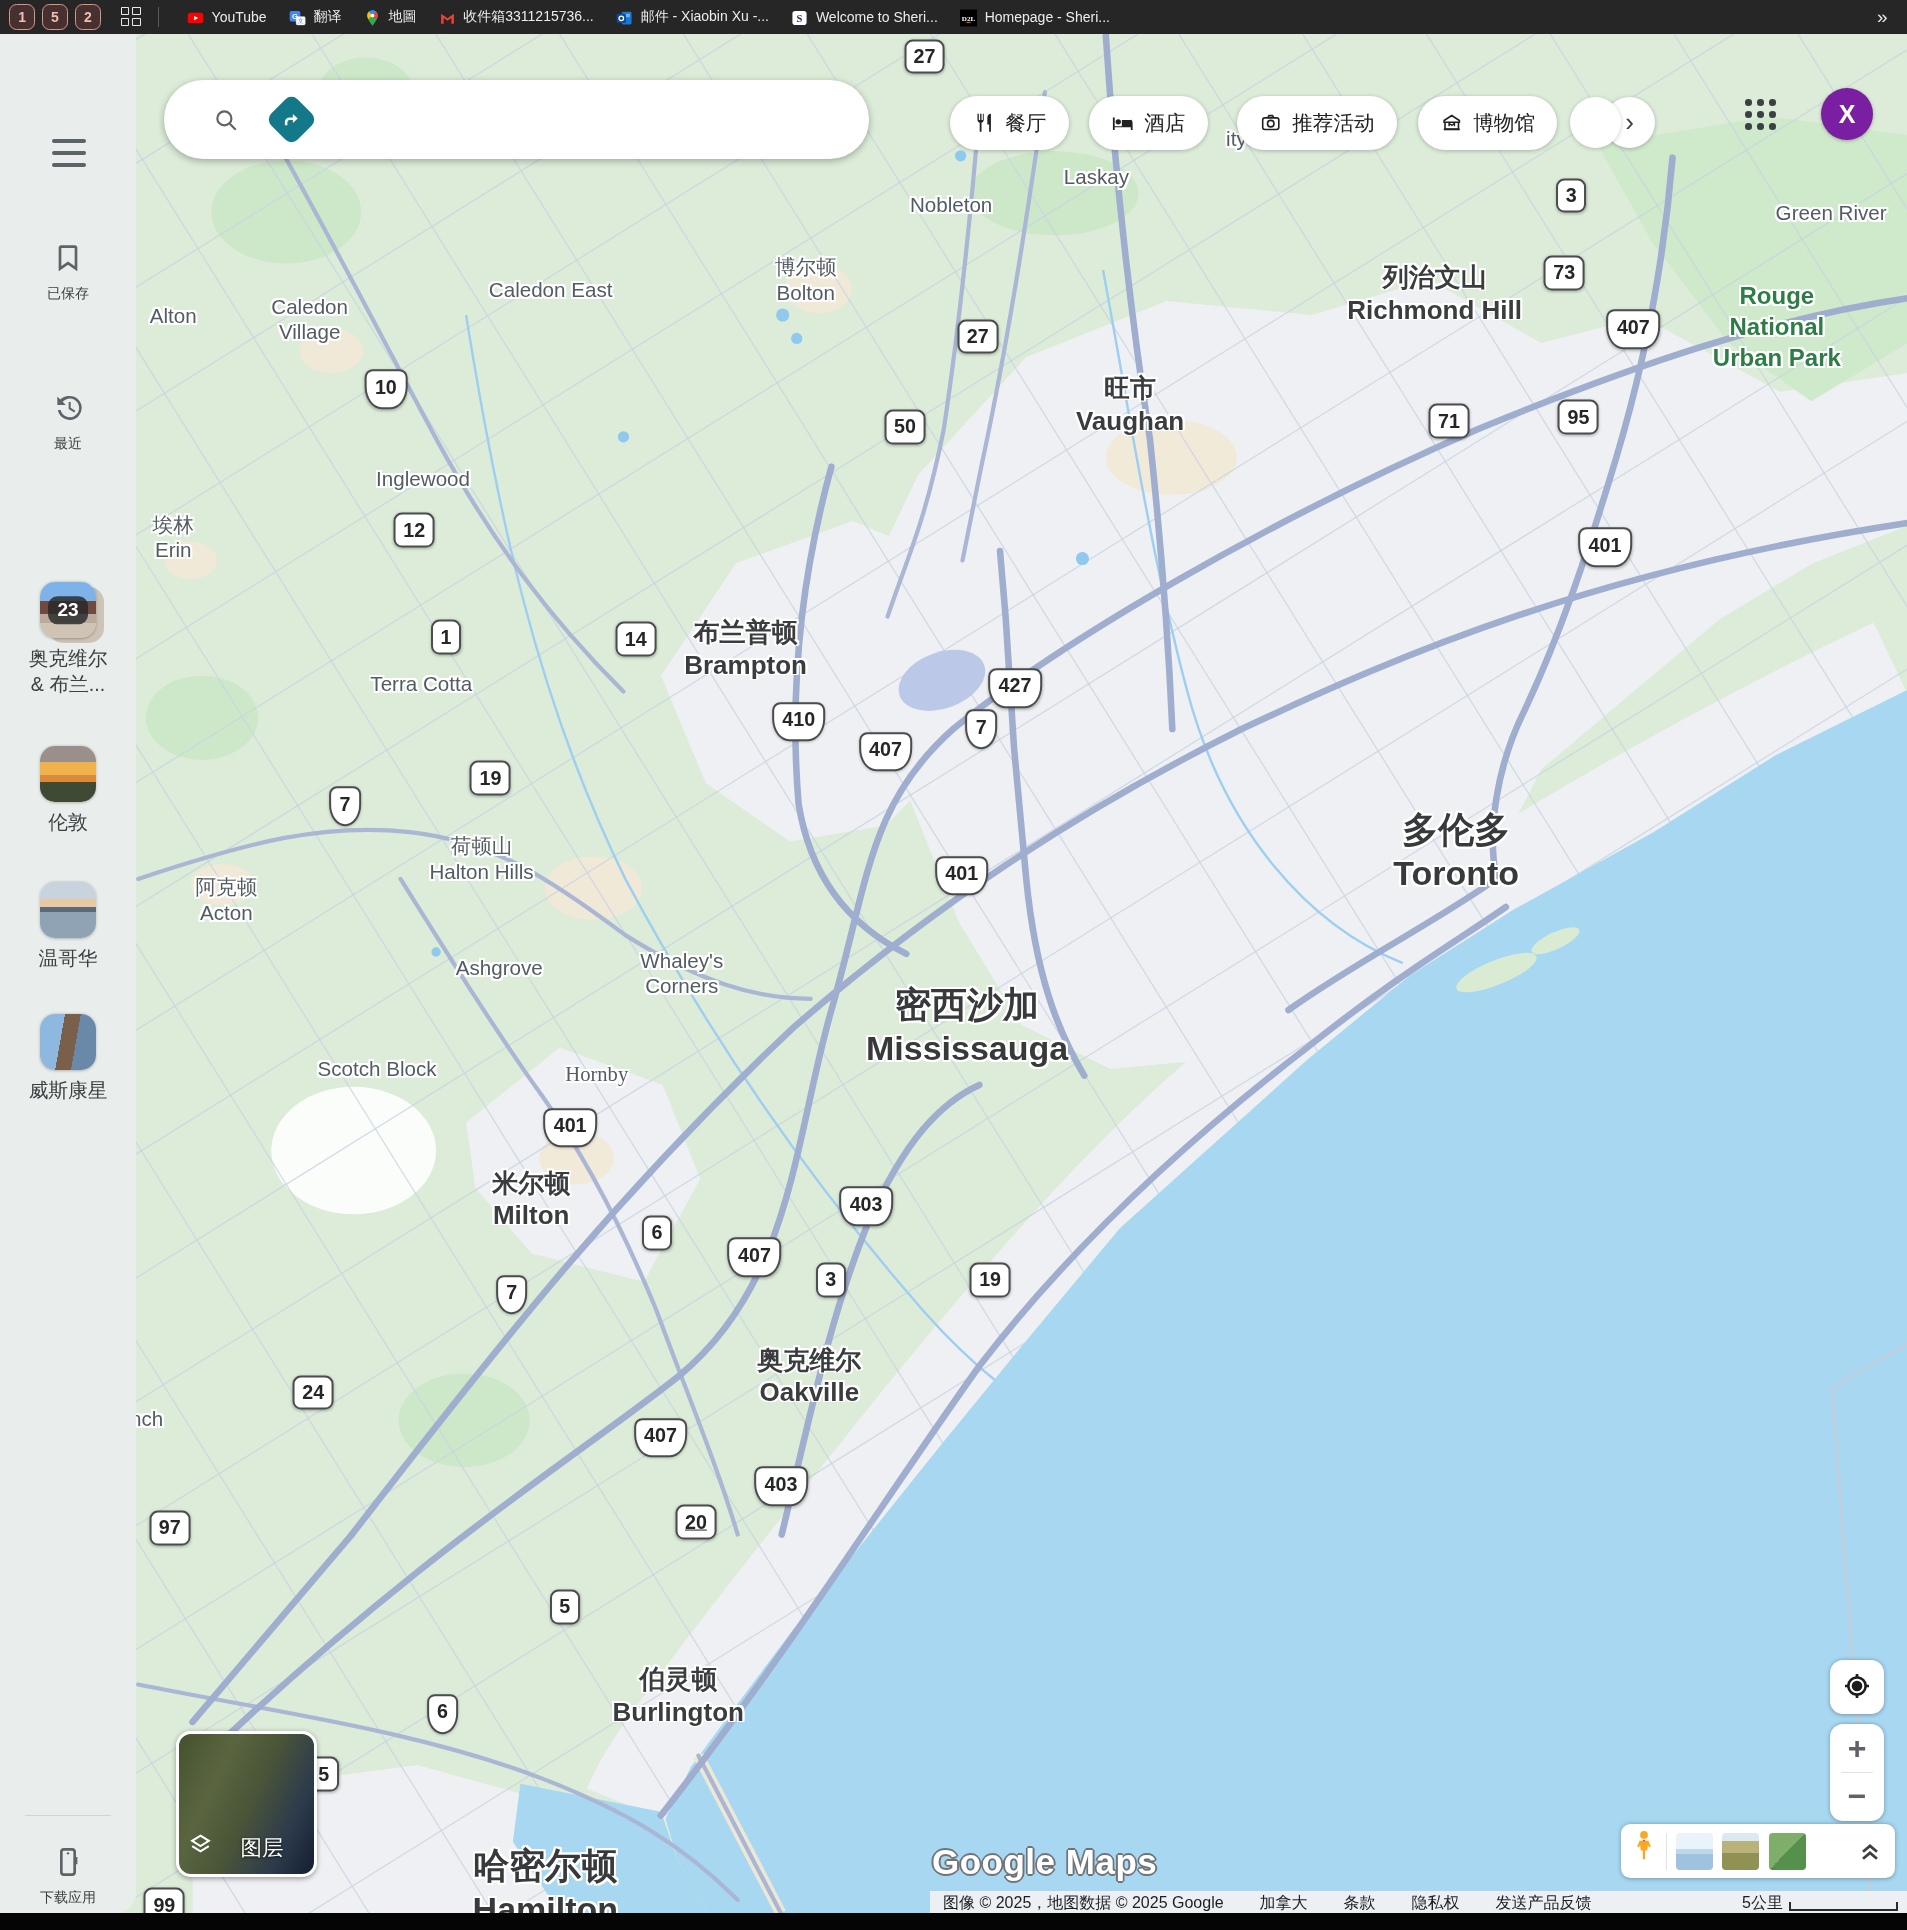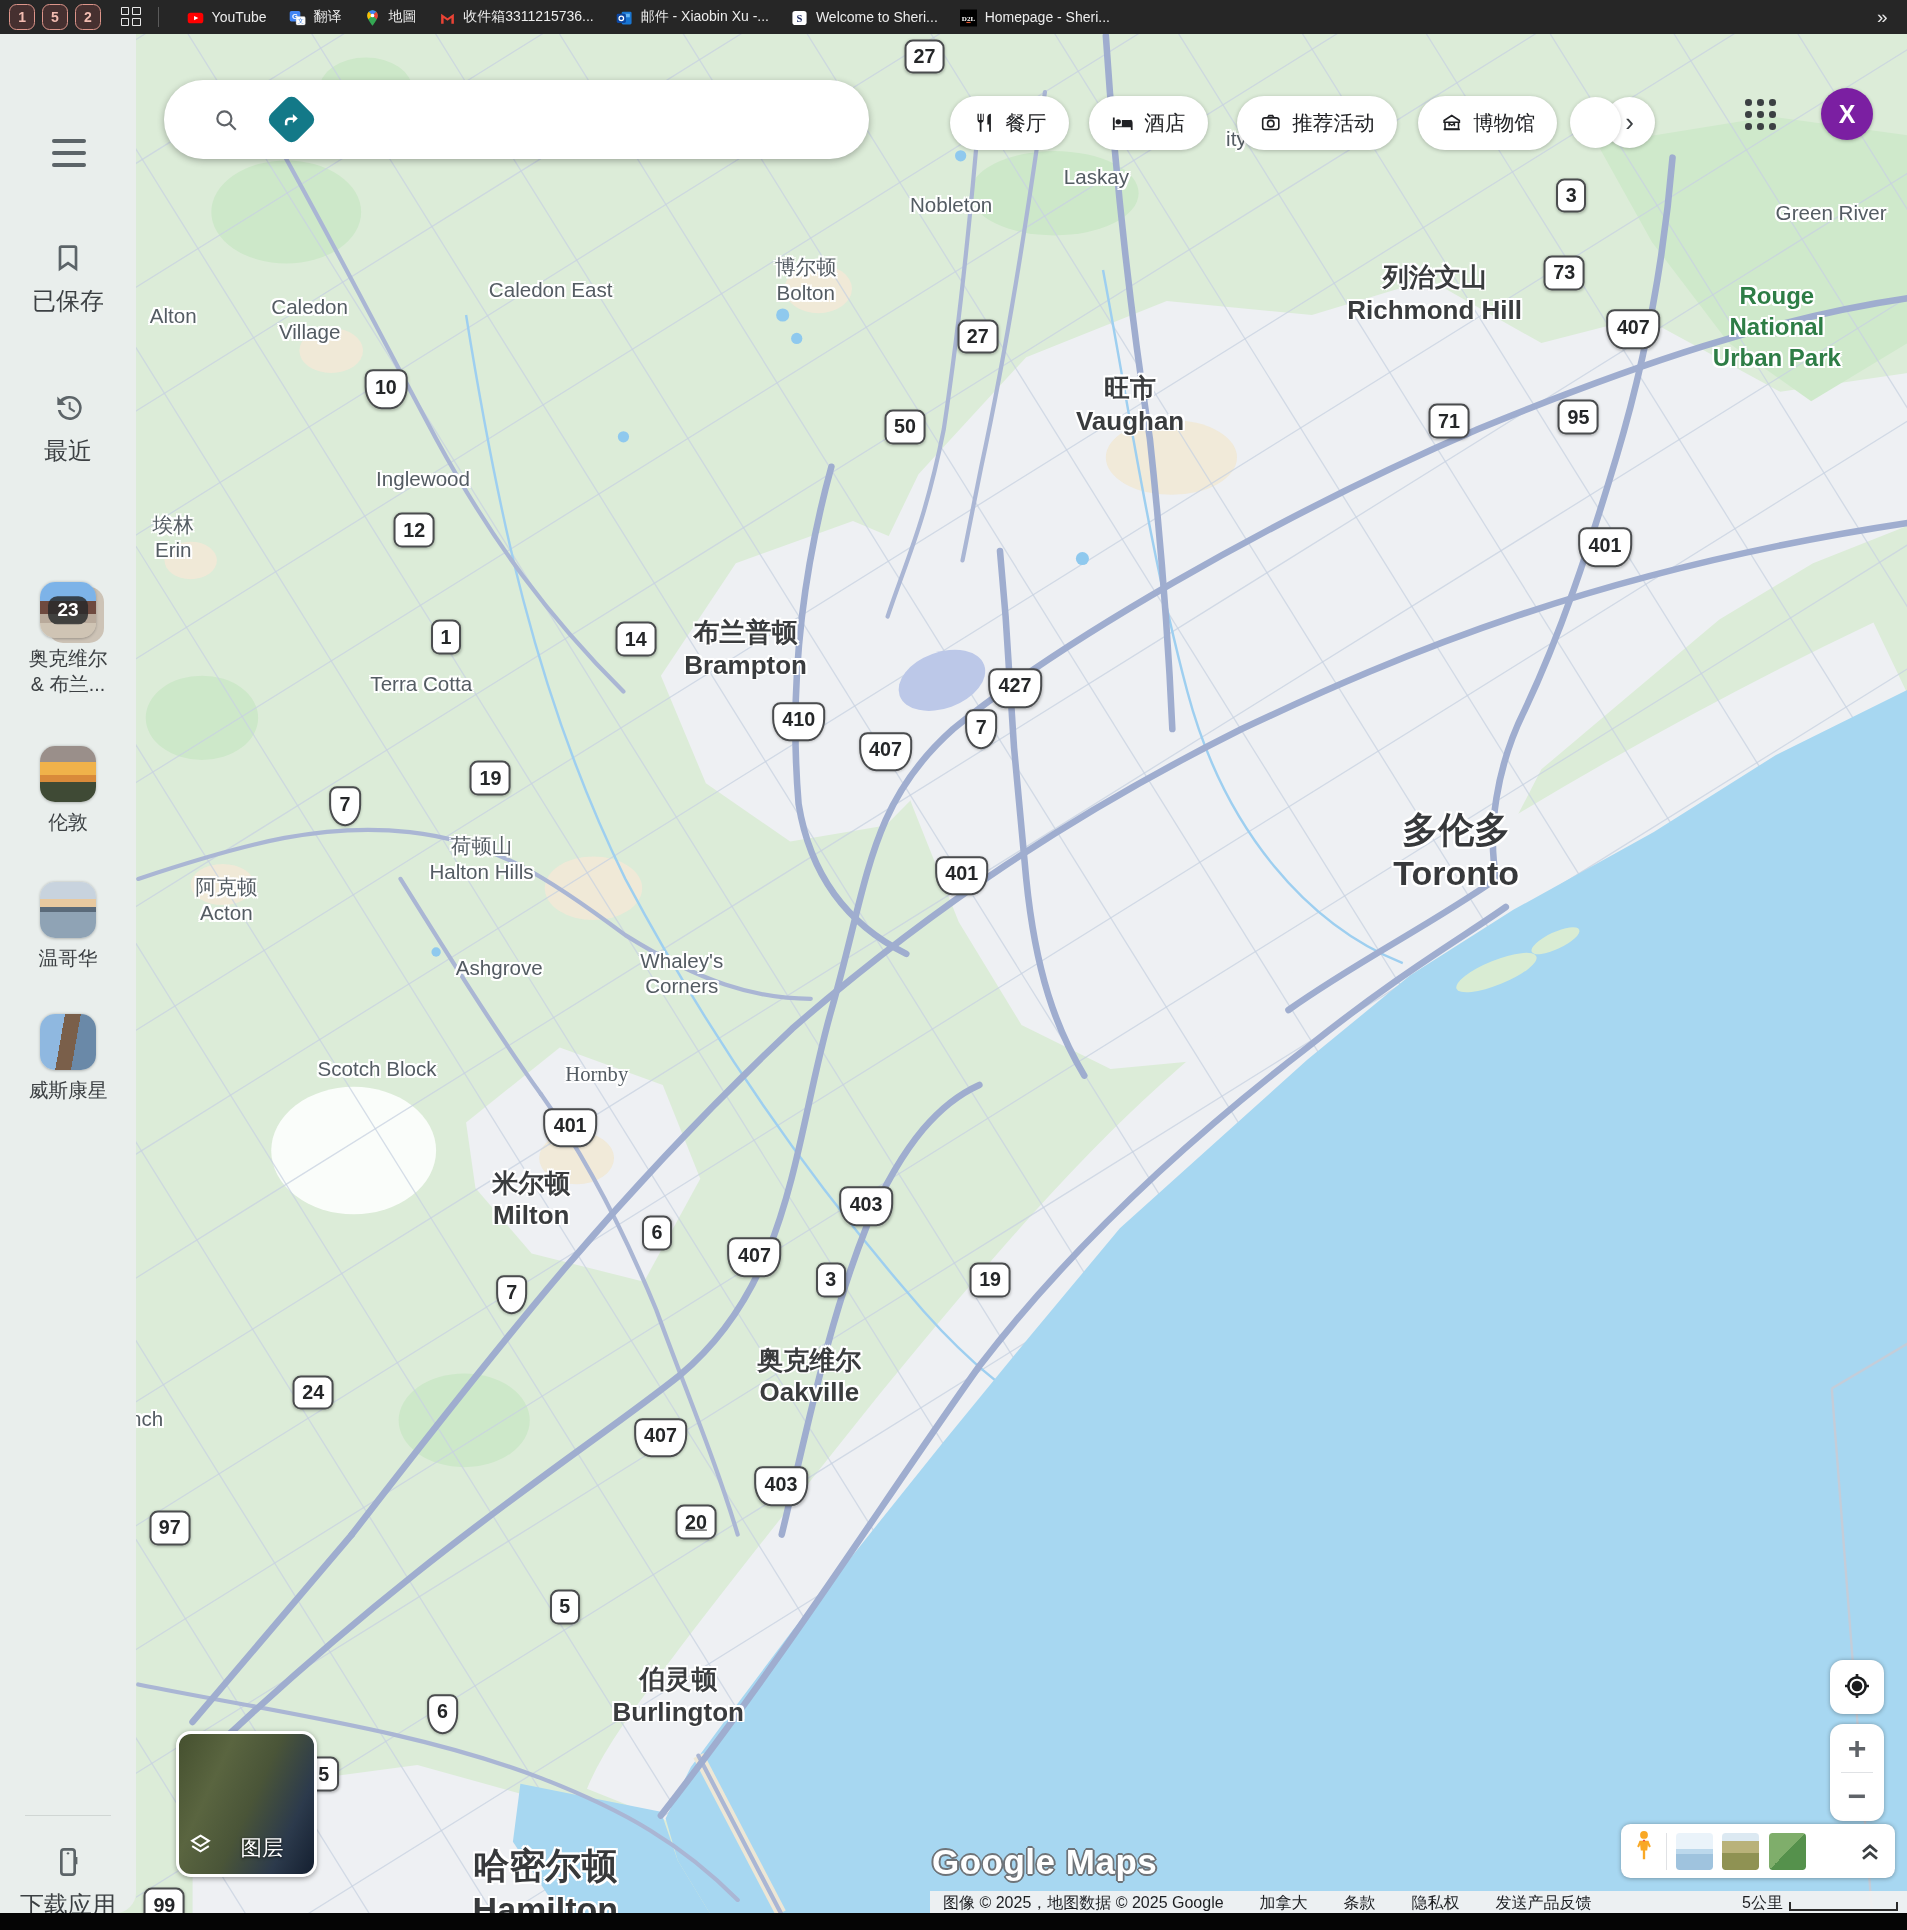--- a/index.html
+++ b/index.html
@@ -51,21 +51,21 @@
   .chip-more::before{content:"";position:absolute;left:-34px;top:0;width:51px;height:51px;border-radius:50%;background:#fff;z-index:-1;box-shadow:0 0.9px 4.7px rgba(0,0,0,.2);}
   .appsgrid{position:absolute;left:1745px;top:99px;width:34px;height:34px;display:grid;
     grid-template-columns:repeat(3,6.6px);grid-template-rows:repeat(3,6.6px);gap:5.6px;z-index:30;cursor:pointer;}
   .appsgrid span{background:#3c4043;border-radius:50%;}
   .avatar{position:absolute;left:1821px;top:88px;width:52px;height:52px;border-radius:50%;z-index:30;
     display:flex;align-items:center;justify-content:center;color:#fff;font-size:25px;font-weight:700;cursor:pointer;box-shadow:0 0.9px 3.7px rgba(0,0,0,.3);}
   
   .sidebar{position:absolute;left:0;top:34px;width:136px;height:1879px;background:#e9eeec;z-index:40;
     border-bottom-right-radius:20.6px;display:block;}
   .sb-item{position:absolute;left:0;width:136px;text-align:center;color:#3c4043;cursor:pointer;}
-  .sb-item .lbl{font-size:24px;font-weight:500;margin-top:7.5px;color:#3c4043;}
+  .sb-item .lbl{font-size:14px;font-weight:500;margin-top:7.5px;color:#3c4043;}
   .hamburger{position:absolute;left:52px;top:105px;width:34px;height:28px;display:flex;flex-direction:column;justify-content:space-between;cursor:pointer;}
   .hamburger span{height:3.7px;background:#5c6468;border-radius:1.9px;}
   .place{position:absolute;left:0;width:136px;text-align:center;cursor:pointer;}
   .thumbwrap{position:relative;width:56px;height:56px;margin:0 auto;}
   .thumb{position:absolute;left:0;top:0;width:56px;height:56px;border-radius:15px;box-shadow:0 0.9px 2.8px rgba(0,0,0,.25);}
   .thumb-back{position:absolute;left:7.5px;top:4.7px;width:56px;height:56px;border-radius:15px;background:#cdc3b6;}
   .place-badge{position:absolute;left:50%;top:50%;transform:translate(-50%,-50%);background:rgba(38,40,42,.82);
     color:#fff;font-size:19px;font-weight:700;padding:2.8px 9.4px;border-radius:9.4px;z-index:2;}
   .place-label{margin-top:8.4px;font-size:19.7px;color:#3c4043;line-height:1.3;}
   .t-oakville{background:linear-gradient(#7db3e8 0 34%,#6f4a3f 34% 58%,#b9aa9b 58% 74%,#cfc4b4 74% 100%);}
@@ -349,20 +349,24 @@
           <div class="zh">阿克顿</div>
           <div class="en">Acton</div>
         </div>
         <div class="map-label town" style="left: 20.5%; top: 49.7%;">
           <div class="en">Ashgrove</div>
         </div>
         <div class="map-label town" style="left: 30.8%; top: 50%;">
           <div class="en">Whaley's</div>
           <div class="en">Corners</div>
         </div>
+        <div class="map-label city-lg" style="left: 46.9%; top: 52.8%;">
+          <div class="zh">密西沙加</div>
+          <div class="en">Mississauga</div>
+        </div>
         <div class="map-label city-lg" style="left: 74.5%; top: 43.5%;">
           <div class="zh">多伦多</div>
           <div class="en">Toronto</div>
         </div>
         <div class="map-label town" style="left: 13.6%; top: 55.1%;">
           <div class="en">Scotch Block</div>
         </div>
         <div class="map-label town" style="left: 26%; top: 55.4%; font-family: Liberation Serif, serif;">
           <div class="en">Hornby</div>
         </div>

